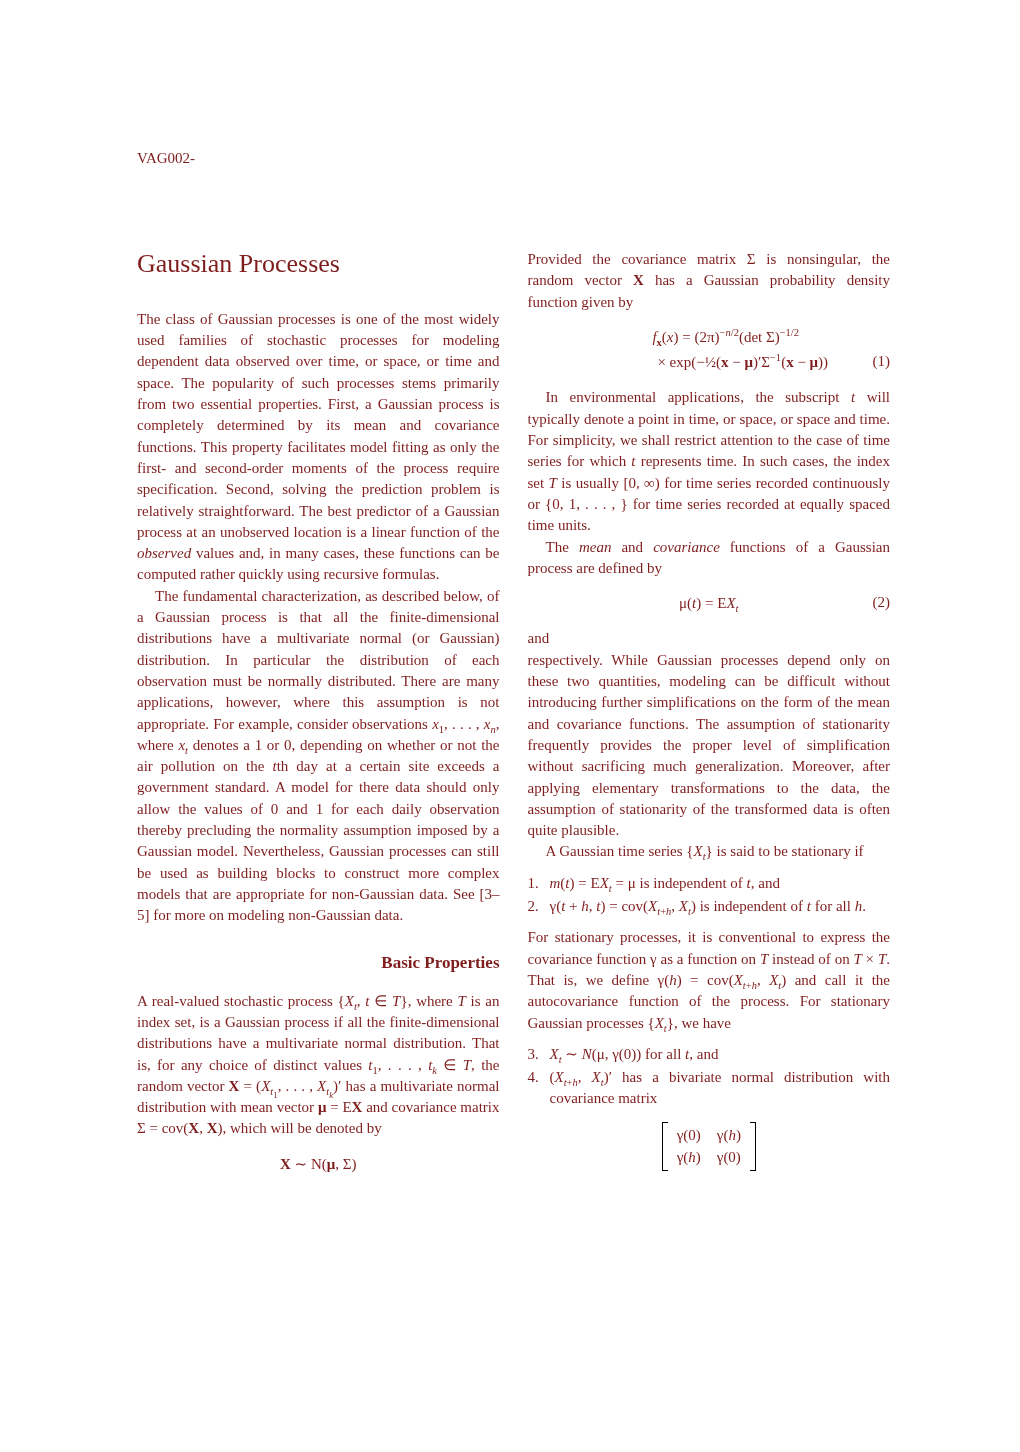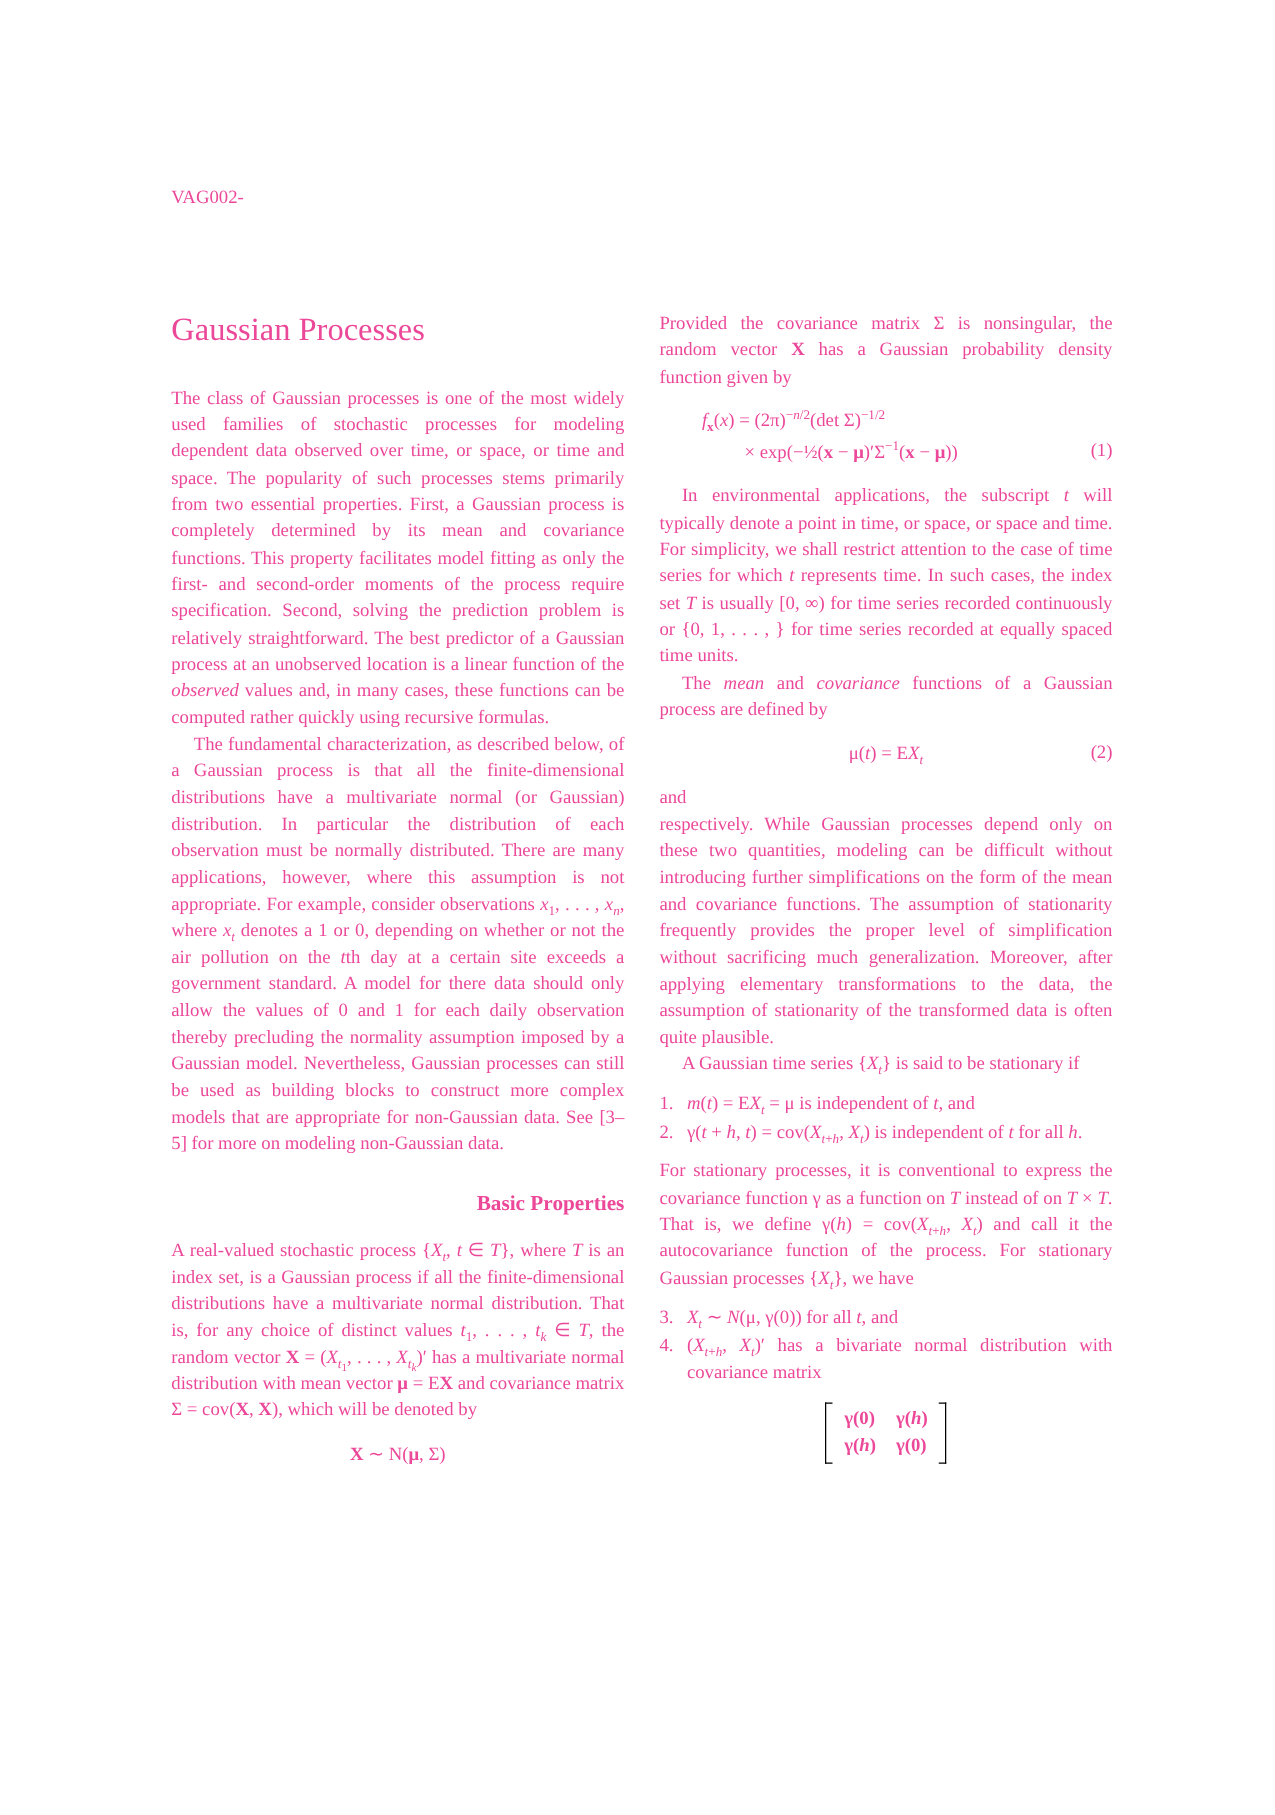--- a/index.html
+++ b/index.html
@@ -5,21 +5,21 @@
   html, body { margin:0; padding:0; background:#ffffff; }
   .page {
     position:relative;
     width:1020px;
     height:1452px;
     margin:0 auto;
     background:#ffffff;
     box-sizing:border-box;
     padding:150px 130px 40px 137px;
     font-family:"Liberation Serif", serif;
-    color:#ec4899;
+    color:#7f1d1d;
     overflow:hidden;
   }
   .doc-id {
     font-size:15px;
     margin-bottom:82px;
   }
   .columns { display:flex; gap:28px; }
   .col { flex:1 1 0; font-size:15px; line-height:1.42; text-align:justify; min-width:0; }
   .title {
     font-size:26px;
@@ -35,21 +35,21 @@
     text-align:right;
   }
   p.body { margin:0; }
   p.indent { text-indent:18px; }
   sub, sup { font-size:0.7em; line-height:0; }
   sub sub { font-size:0.85em; }
 
   .equation {
     position:relative;
     margin:14px 0;
-    text-align:left;
+    text-align:center;
   }
   .equation .eq-num {
     position:absolute;
     right:0;
     bottom:1px;
   }
   .eq-centered { text-align:center; }
   .eq-line { white-space:nowrap; }
   .eq1-l1 { padding-left:34px; margin-bottom:4px; }
   .eq1-l2 { padding-left:68px; }
@@ -64,21 +64,21 @@
   .bracket { width:5px; }
   .bracket-left  { border-left:1.6px solid #000; border-top:1.6px solid #000; border-bottom:1.6px solid #000; }
   .bracket-right { border-right:1.6px solid #000; border-top:1.6px solid #000; border-bottom:1.6px solid #000; }
   .matrix-grid {
     display:grid;
     grid-template-columns:auto auto;
     column-gap:16px;
     row-gap:1px;
     padding:3px 9px;
   }
-  .matrix-grid .cell { white-space:nowrap;font-weight:bold; }
+  .matrix-grid .cell { white-space:nowrap; }
 </style>
 </head>
 <body>
 
 <div class="page">
 
   <div class="doc-id">VAG002-</div>
 
   <div class="columns">
 

